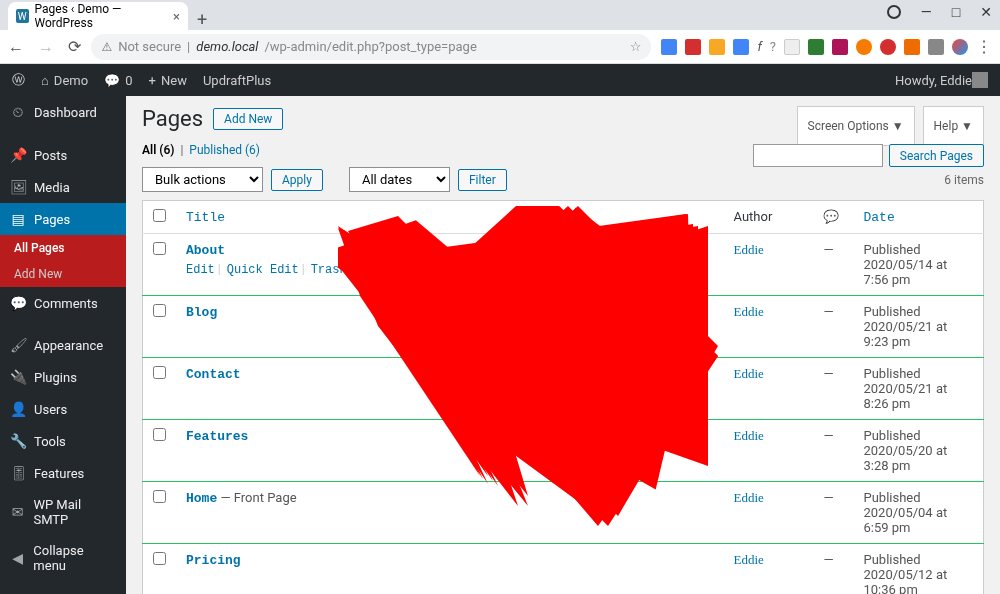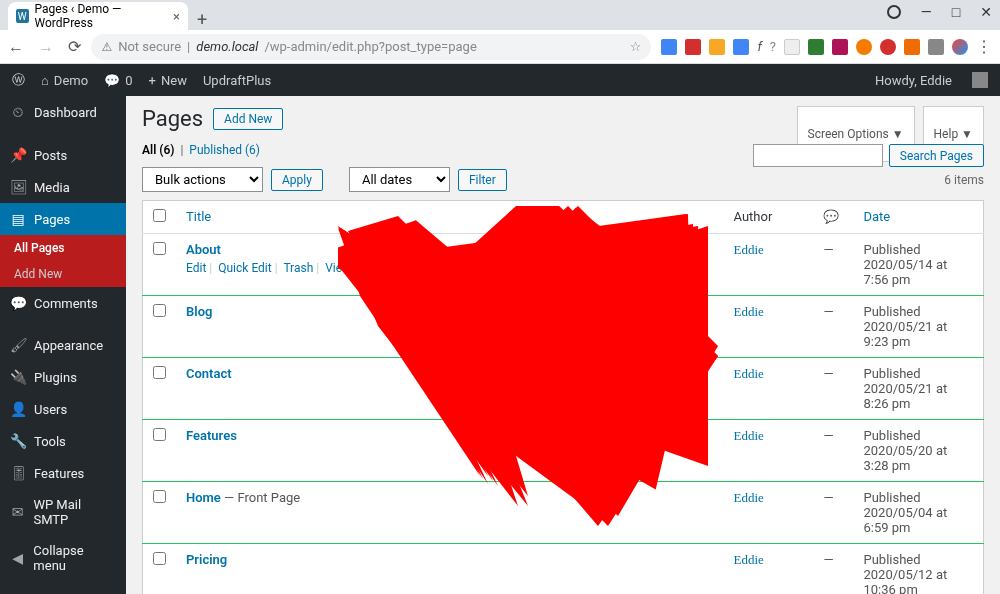--- a/index.html
+++ b/index.html
@@ -19,58 +19,58 @@
 .nav-arrows .fwd { color: #bbb; }
 .addr-field { flex: 1; background: #f1f3f4; height: 26px; border-radius: 13px; display: flex; align-items: center; padding: 0 10px; font-size: 13px; gap: 6px; }
 .secure-icon { color: #666; font-size: 12px; }
 .url-dim { color: #888; }
 .url-norm { color: #333; font-style: italic; }
 .ext-icons { display: flex; gap: 8px; align-items: center; }
 .ext-icon { width: 16px; height: 16px; border-radius: 2px; }
 
 .wp-bar { height: 32px; background: #23282d; color: #ccc; display: flex; align-items: center; padding: 0 12px; font-size: 13px; gap: 16px; }
 .wp-bar-item { display: flex; align-items: center; gap: 5px; cursor: pointer; }
-.wp-bar-right { margin-left: auto; display: flex; align-items: center; gap: 20px; }
+.wp-bar-right { margin-left: auto; display: flex; align-items: center; gap: 0; }
 .avatar { width: 16px; height: 16px; background: #888; }
 
 .main { display: flex; height: calc(100% - 96px); }
 
 .sidebar { width: 126px; background: #23282d; color: #eee; font-size: 13px; display: flex; flex-direction: column; }
 .side-item { padding: 8px 10px; display: flex; align-items: center; gap: 8px; cursor: pointer; position: relative; }
 .side-item.active { background: #0073aa; color: #fff; }
 .side-item.active::after { content: ''; position: absolute; right: -8px; top: 50%; transform: translateY(-50%); border: 8px solid transparent; border-left-color: #0073aa; }
 .side-sub { background: #b91c1c; padding: 6px 10px 6px 14px; font-size: 12px; color: #ccc; cursor: pointer; }
 .side-sub.sel { color: #fff; font-weight: 500; }
 .side-icon { width: 16px; text-align: center; font-size: 14px; color: #a0a5aa; }
 .side-item.active .side-icon { color: #fff; }
 
 .content { flex: 1; background: #f1f1f1; padding: 10px 16px; overflow: hidden; position: relative; }
 .top-actions { position: absolute; right: 16px; top: 10px; display: flex; gap: 8px; }
-.screen-btn { background: #fff; border: 1px solid #ccc; padding: 20px 10px; font-size: 12px; color: #555; cursor: pointer; }
+.screen-btn { background: #fff; border: 1px solid #ccc; padding: 12px 10px; font-size: 12px; color: #555; cursor: pointer; }
 .page-head { display: flex; align-items: center; gap: 10px; margin-bottom: 12px; }
 .page-title { font-size: 22px; font-weight: 400; color: #23282d; }
 .btn-outline { border: 1px solid #0073aa; color: #0073aa; background: #f7f7f7; padding: 3px 10px; font-size: 12px; cursor: pointer; border-radius: 2px; }
 .subsubsub { font-size: 12px; color: #666; margin-bottom: 10px; }
 .subsubsub a { color: #0073aa; text-decoration: none; }
 .subsubsub .cur { color: #000; font-weight: 600; }
 
 .search-row { position: absolute; right: 16px; top: 48px; display: flex; gap: 6px; }
 .search-row input { border: 1px solid #999; padding: 3px 6px; width: 130px; font-size: 13px; }
 
 .filter-row { display: flex; gap: 8px; align-items: center; margin-bottom: 8px; }
 .filter-row select { border: 1px solid #8c8f94; padding: 3px 20px 3px 8px; font-size: 13px; background: #fff; }
 .items-count { margin-left: auto; font-size: 12px; color: #666; }
 
 .table { background: #fff; border: 1px solid #ccc; width: 100%; border-collapse: collapse; }
 .table th, .table td { text-align: left; padding: 8px 10px; font-size: 13px; vertical-align: top; }
 .table thead th { font-weight: 400; color: #0073aa; border-bottom: 1px solid #ddd; }
 .table thead th.auth { color: #32373c; }
 .table tbody tr { border-bottom: 1px solid #22c55e; }
 .table td.cb { width: 30px; }
-.table td.title a, .table th a { color: #0073aa; text-decoration: none; }
+.table td.title a, .table th a { color: #0073aa; text-decoration: none; font-family: Liberation Mono, monospace; }
 .table td.title .strong { font-weight: 600; }
 .row-actions { font-size: 12px; margin-top: 4px; }
 .row-actions a { color: #0073aa; text-decoration: none; }
 .row-actions .trash { color: #a00; }
 .row-actions .sep { color: #ccc; padding: 0 3px; }
 .date-cell { font-size: 12px; color: #555; width: 130px; }
 .auth-cell { width: 90px; }
 .auth-cell a { color: #0073aa; text-decoration: none; font-family: Liberation Serif, serif; }
 .cmt-cell { width: 40px; color: #555; }
 .suffix { color: #555; }

